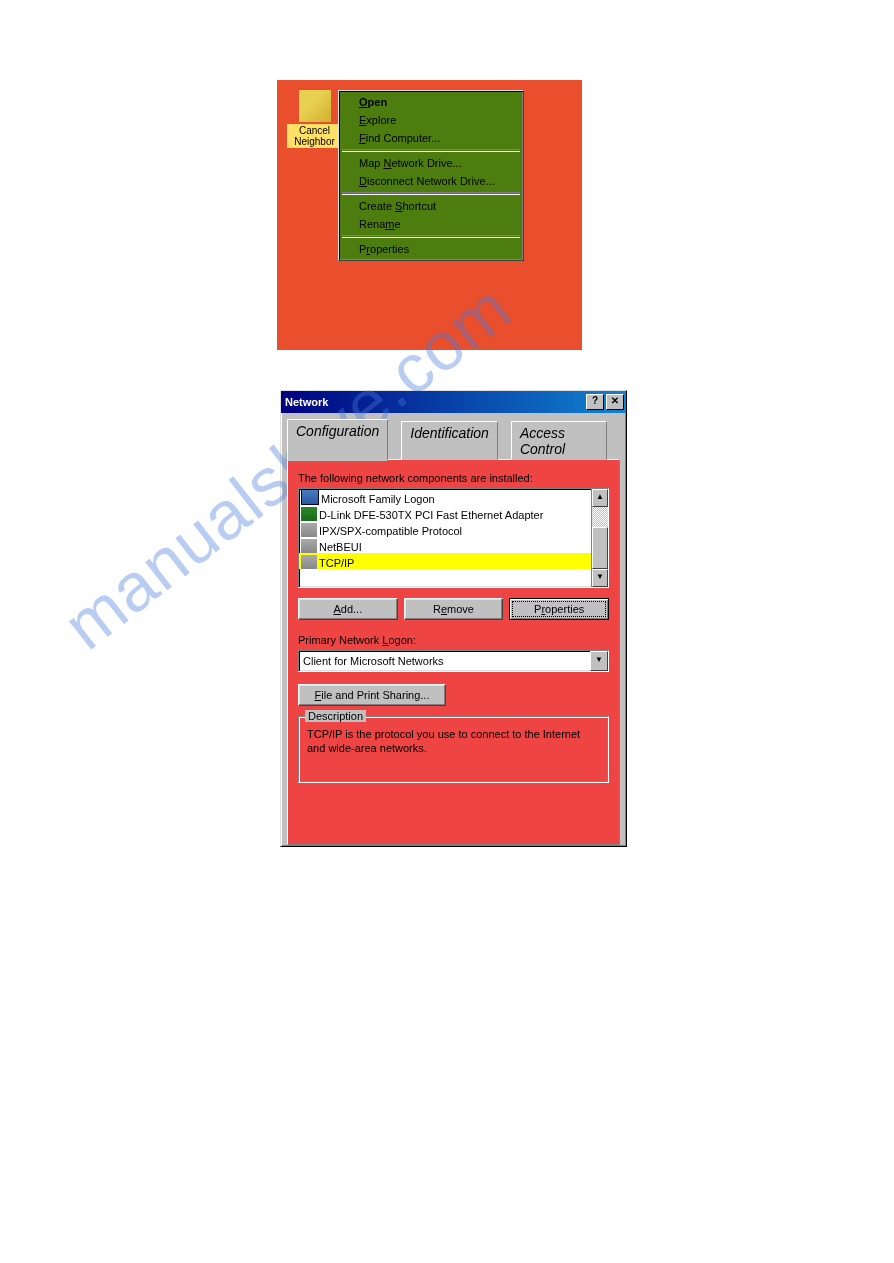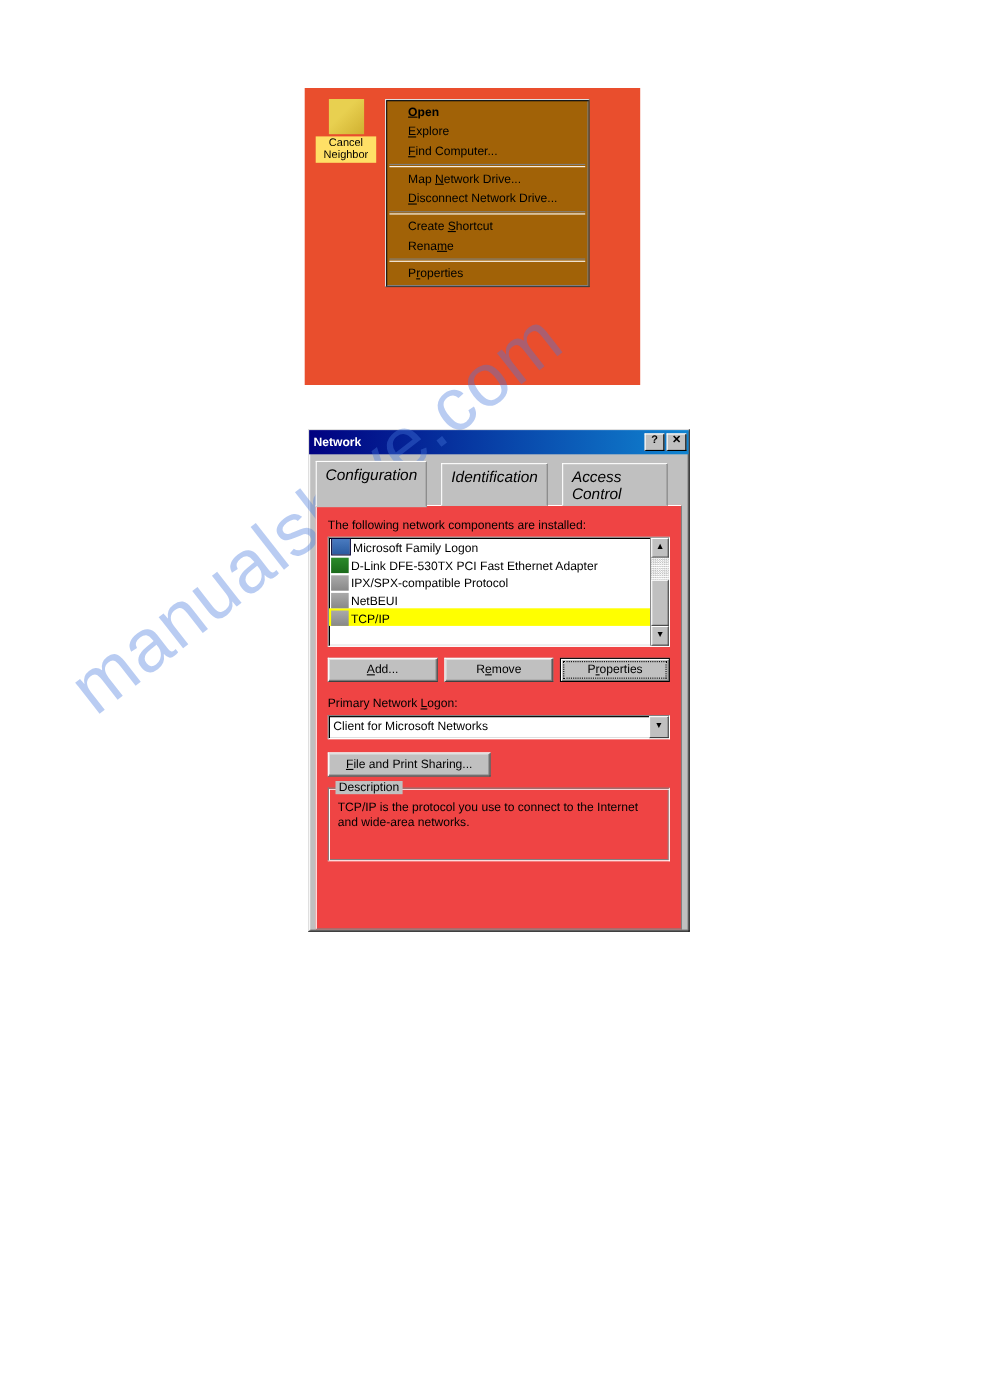--- a/index.html
+++ b/index.html
@@ -41,24 +41,24 @@
 .desktop-icon .label {
   background: #ffe066;
   color: #000;
   font-size: 10px;
   padding: 1px 2px;
   line-height: 1.1;
 }
 
 .context-menu {
   position: absolute;
-  left: 73px;
+  left: 61px;
   top: 10px;
   width: 180px;
-  background: #a16207;
+  background: #4d7c0f;
   border: 1px solid;
   border-color: #dfdfdf #404040 #404040 #dfdfdf;
   box-shadow: 1px 1px 0 #000 inset, -1px -1px 0 #808080 inset;
   padding: 2px;
 }
 .context-menu .item {
   padding: 3px 18px 3px 18px;
   font-size: 11px;
   color: #000;
 }

